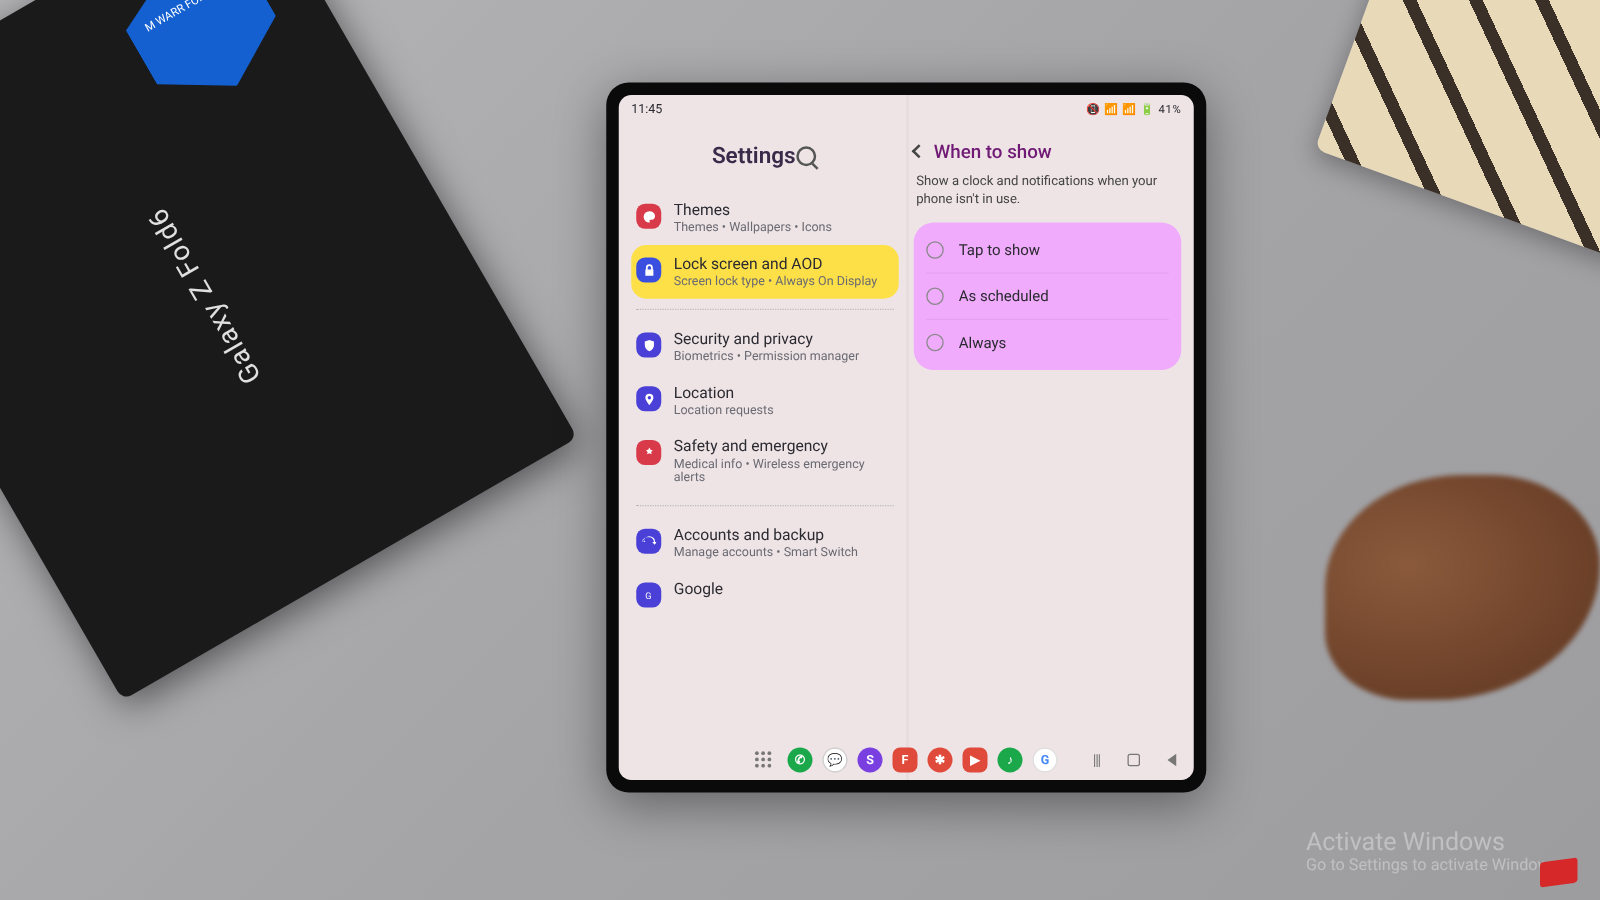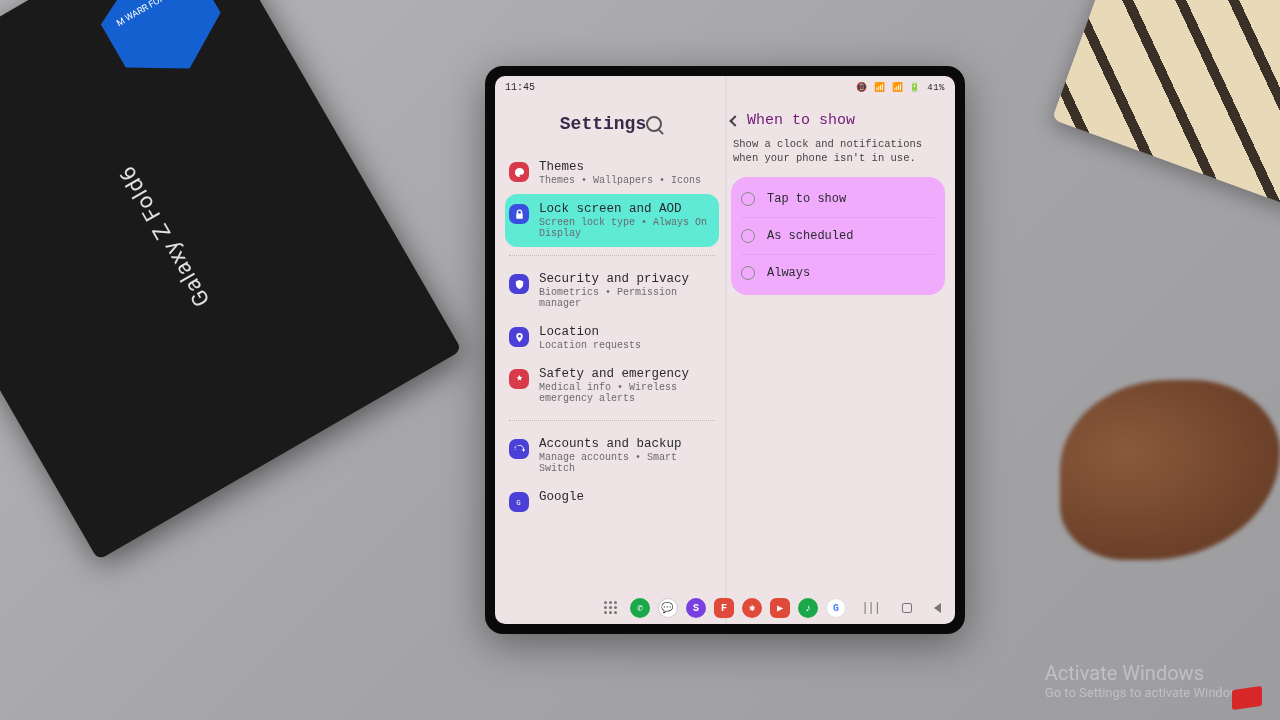--- a/index.html
+++ b/index.html
@@ -77,21 +77,20 @@
     box-shadow: 0 10px 40px rgba(0,0,0,0.4);
   }
   .screen {
     width: 100%; height: 100%;
     background: #eee4e6;
     border-radius: 10px;
     position: relative;
     overflow: hidden;
     display: flex;
     flex-direction: column;
-    font-family: Liberation Mono, monospace;
   }
   .hinge {
     position:absolute; left:50%; top:0; bottom:0; width:2px;
     background: rgba(0,0,0,0.03);
   }
   .statusbar {
     height: 22px;
     display: flex;
     justify-content: space-between;
     align-items: center;
@@ -132,21 +131,21 @@
     bottom:-3px; right:-4px; transform:rotate(45deg);
   }
   .nav-item {
     display: flex;
     align-items: flex-start;
     gap: 10px;
     padding: 8px 4px;
     border-radius: 12px;
   }
   .nav-item.selected {
-    background: #5eead4;
+    background: #fde047;
   }
   .nav-icon {
     width: 20px; height: 20px;
     border-radius: 7px;
     flex-shrink: 0;
     display:flex; align-items:center; justify-content:center;
     margin-top: 2px;
   }
   .nav-icon svg { width: 11px; height: 11px; fill: #fff; }
   .nav-text .title { font-size: 12.5px; color: #2a2a30; }

